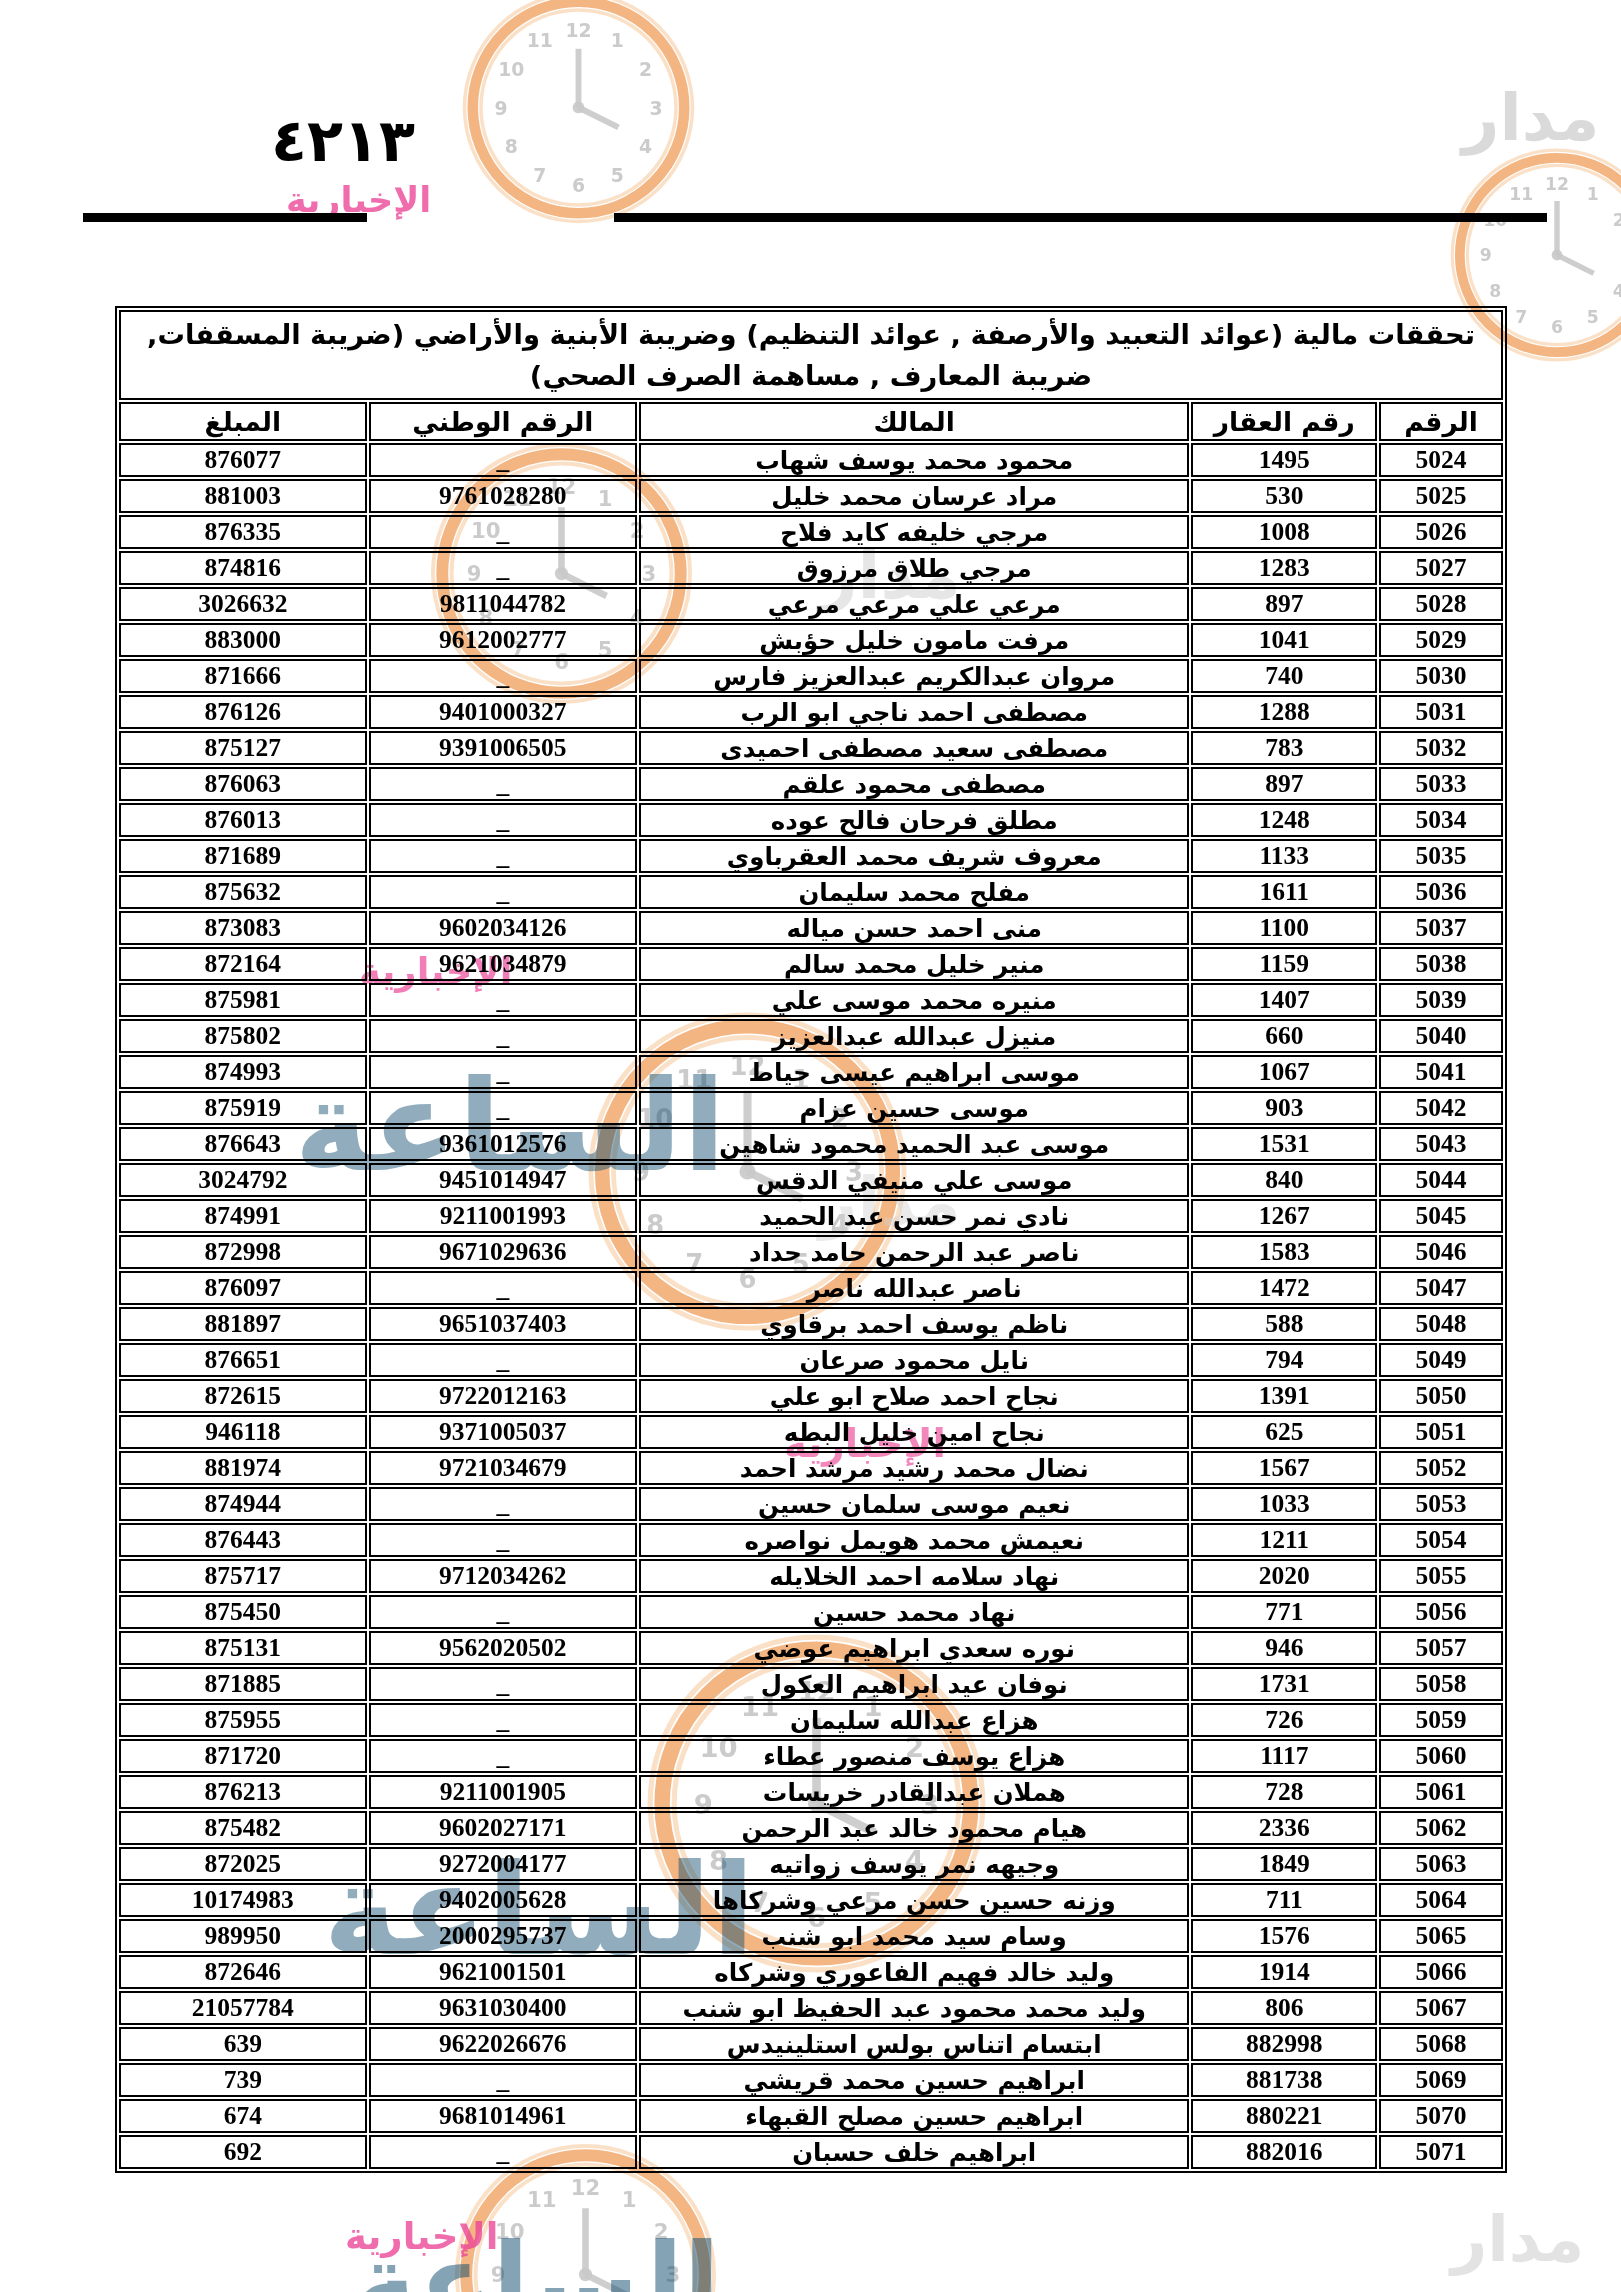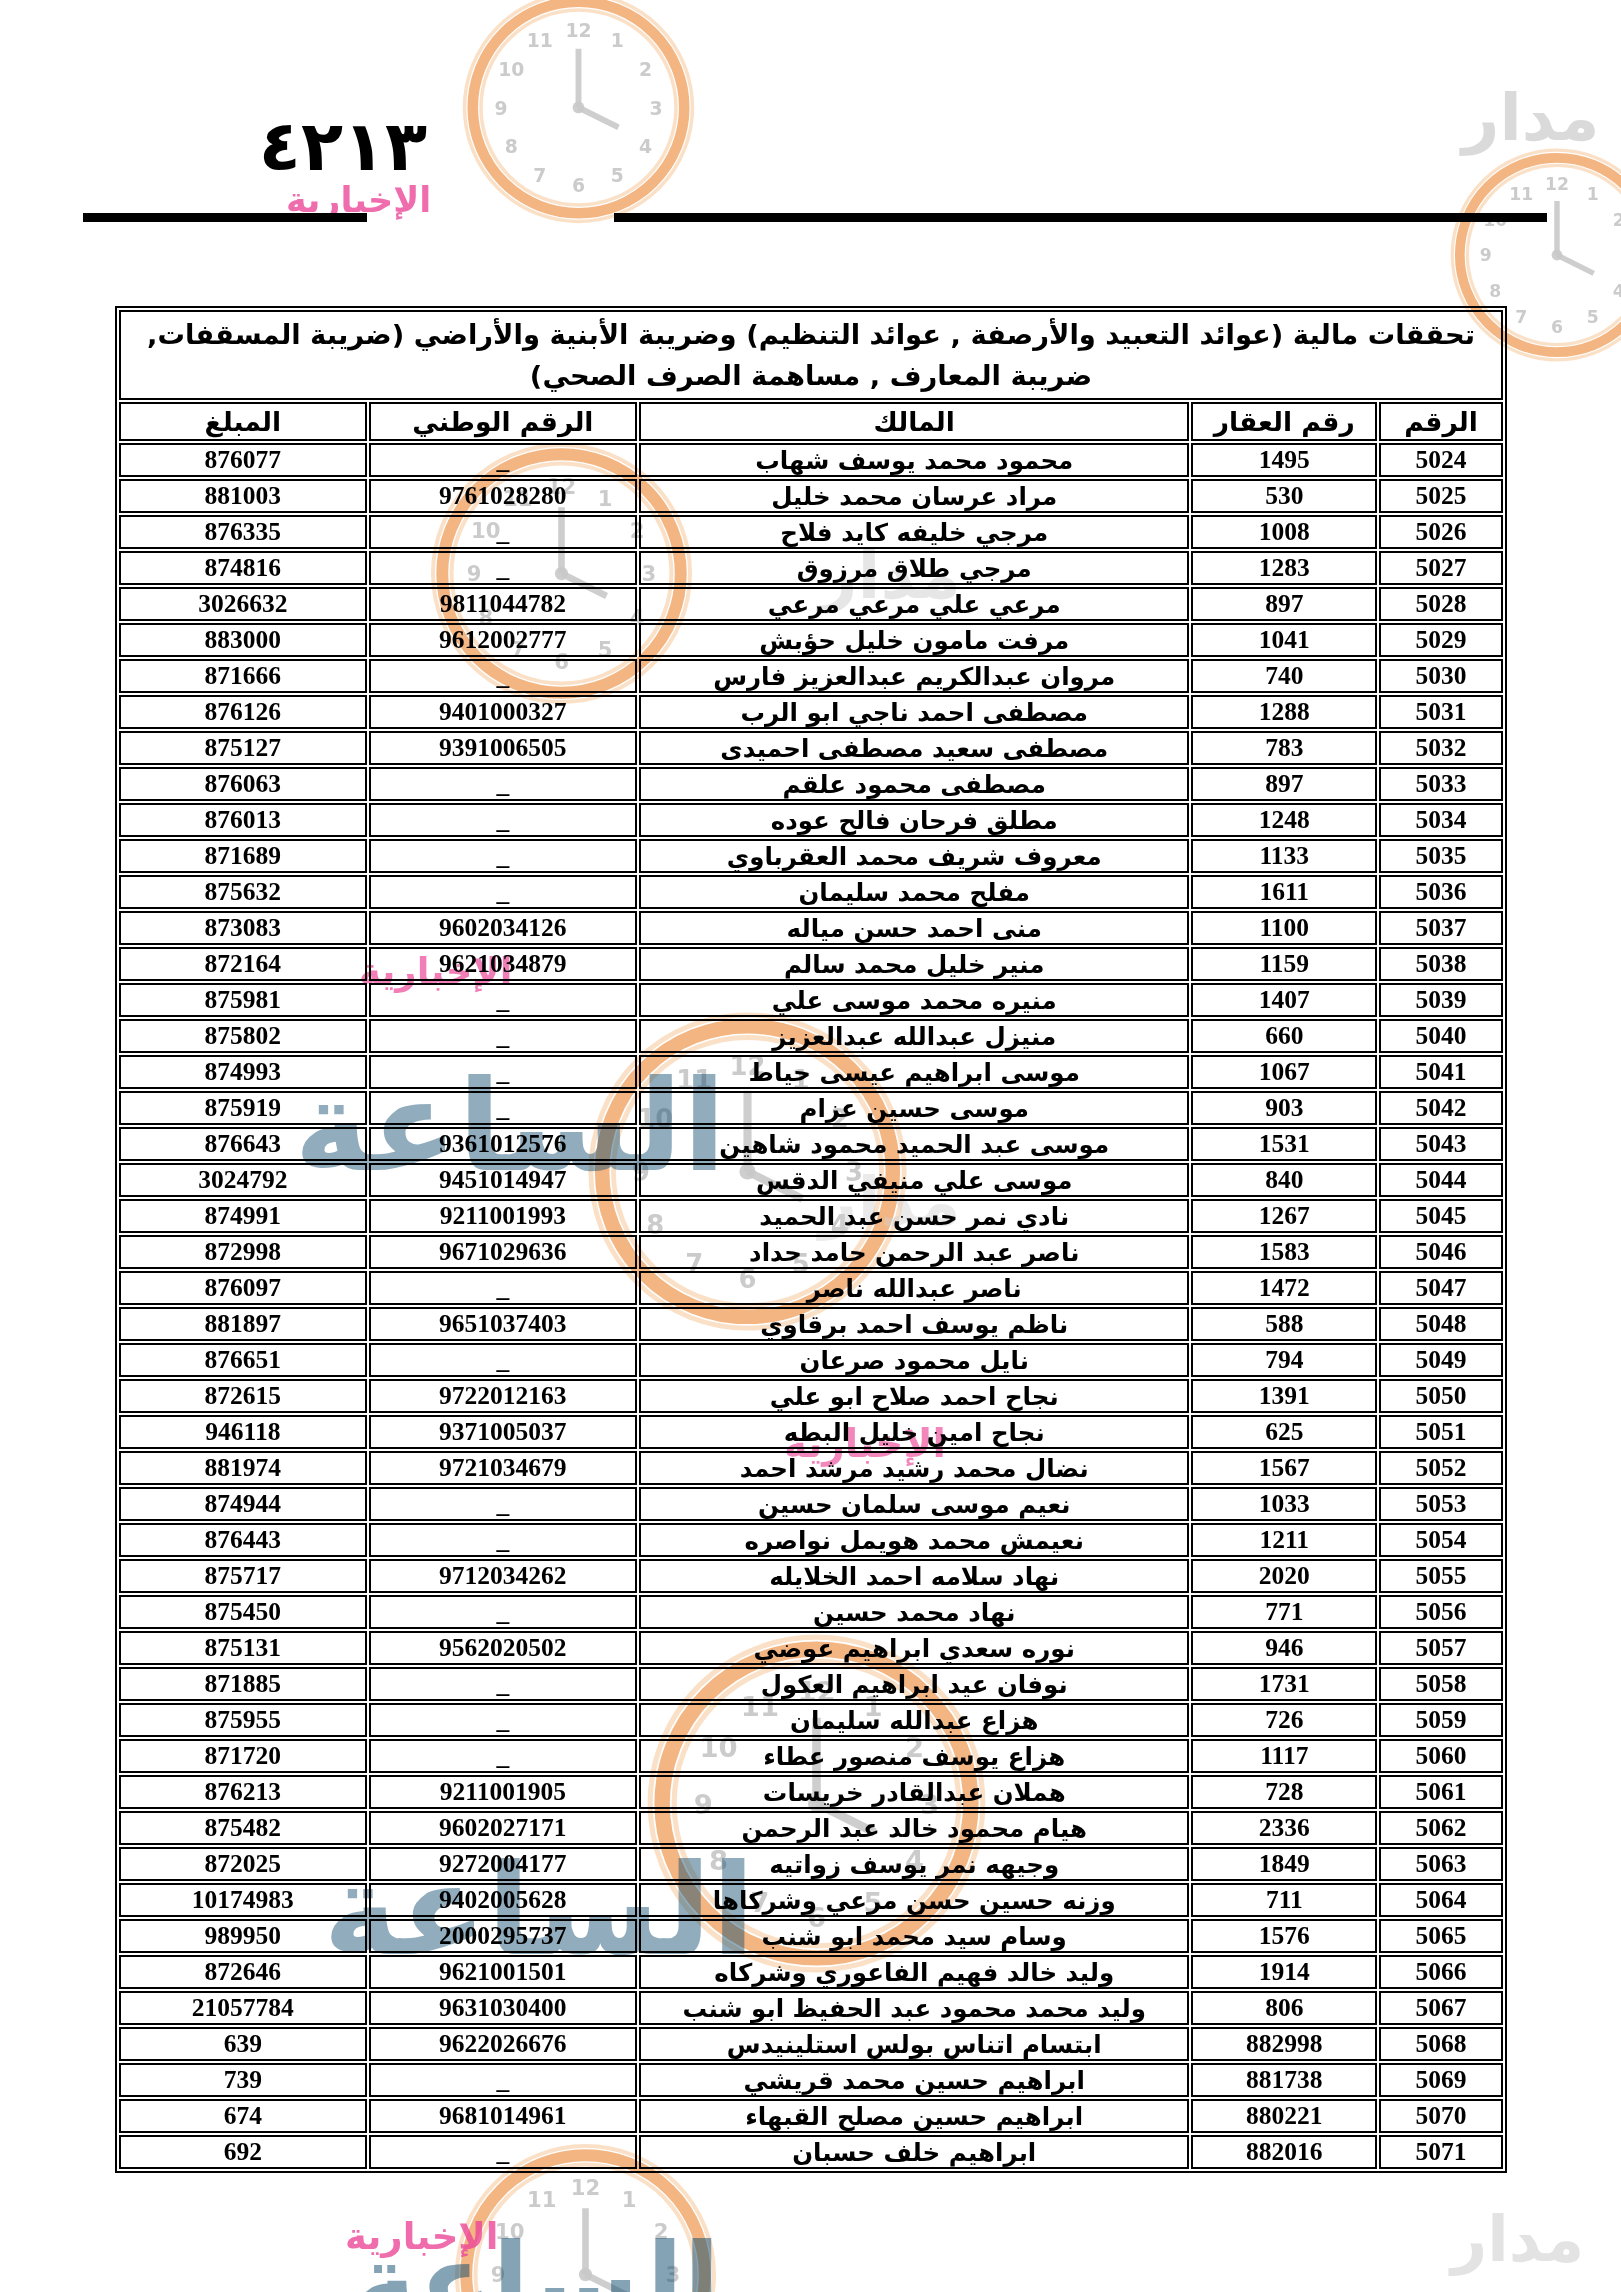--- a/index.html
+++ b/index.html
@@ -18,21 +18,21 @@
   .clock{position:absolute;}
   .clock svg{width:100%;height:100%;display:block;}
   .wm-text{position:absolute;white-space:nowrap;line-height:1;margin-top:24px;}
   .wm-tan{color:#ec4899;}
   .wm-gray{color:#d2d2d2;}
   .wm-big{color:#0c4a6e;}
   
   .hdr{position:absolute;z-index:2;}
   .page-number{
     left:250px;top:106px;width:186px;
-    font-size:69px;text-align:center;letter-spacing:3.9px;
+    font-size:59px;text-align:center;letter-spacing:3.9px;
   }
   .rule{position:absolute;z-index:1;top:213px;height:8.8px;background:#000;}
   .rule-left{left:83px;width:284px;}
   .rule-right{left:614px;width:933px;}
   .title-oval{
     position:absolute;z-index:2;
     left:359px;top:93px;width:255px;height:188px;
     border:5.9px solid #000;border-radius:50%;
     display:flex;align-items:center;justify-content:center;
   }

